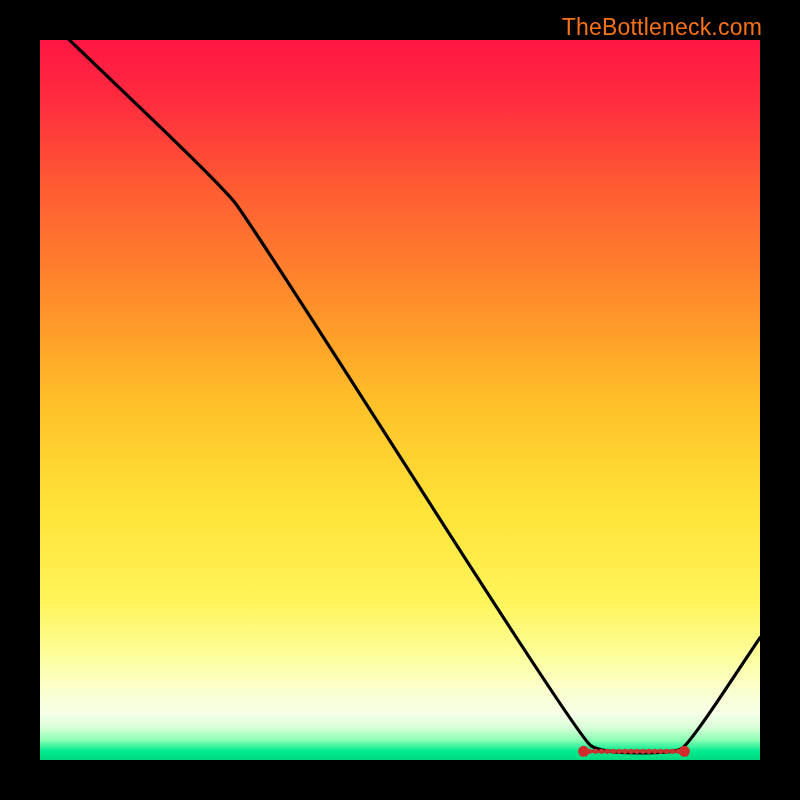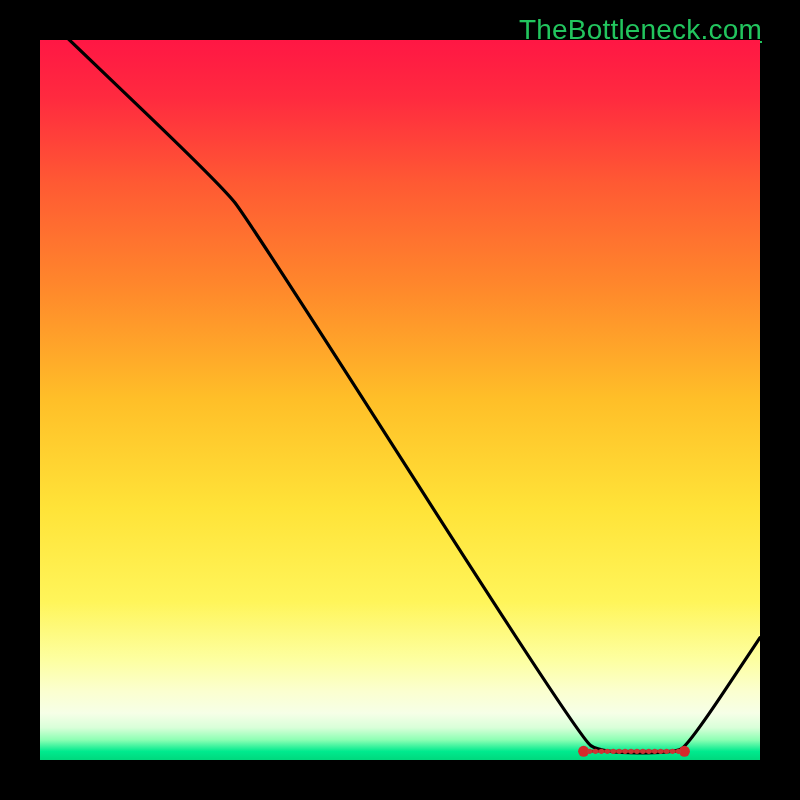--- a/index.html
+++ b/index.html
@@ -15,25 +15,24 @@
     left: 40px;
     top: 40px;
     width: 720px;
     height: 720px;
     overflow: hidden;
   }
   .watermark {
     position: absolute;
     top: 14px;
     right: 38px;
-    color: #22c55e;
-    font-size: 28px;
+    color: #f97316;
+    font-size: 23px;
     font-weight: 500;
     letter-spacing: 0.2px;
-    text-decoration: underline;
   }
   svg { display: block; }
 </style>
 </head>
 <body>
 
 <div class="frame">
   <div class="watermark">TheBottleneck.com</div>
   <div class="plot">
     <svg id="chart-svg" viewBox="0 0 720 720" width="720" height="720" preserveAspectRatio="none">

